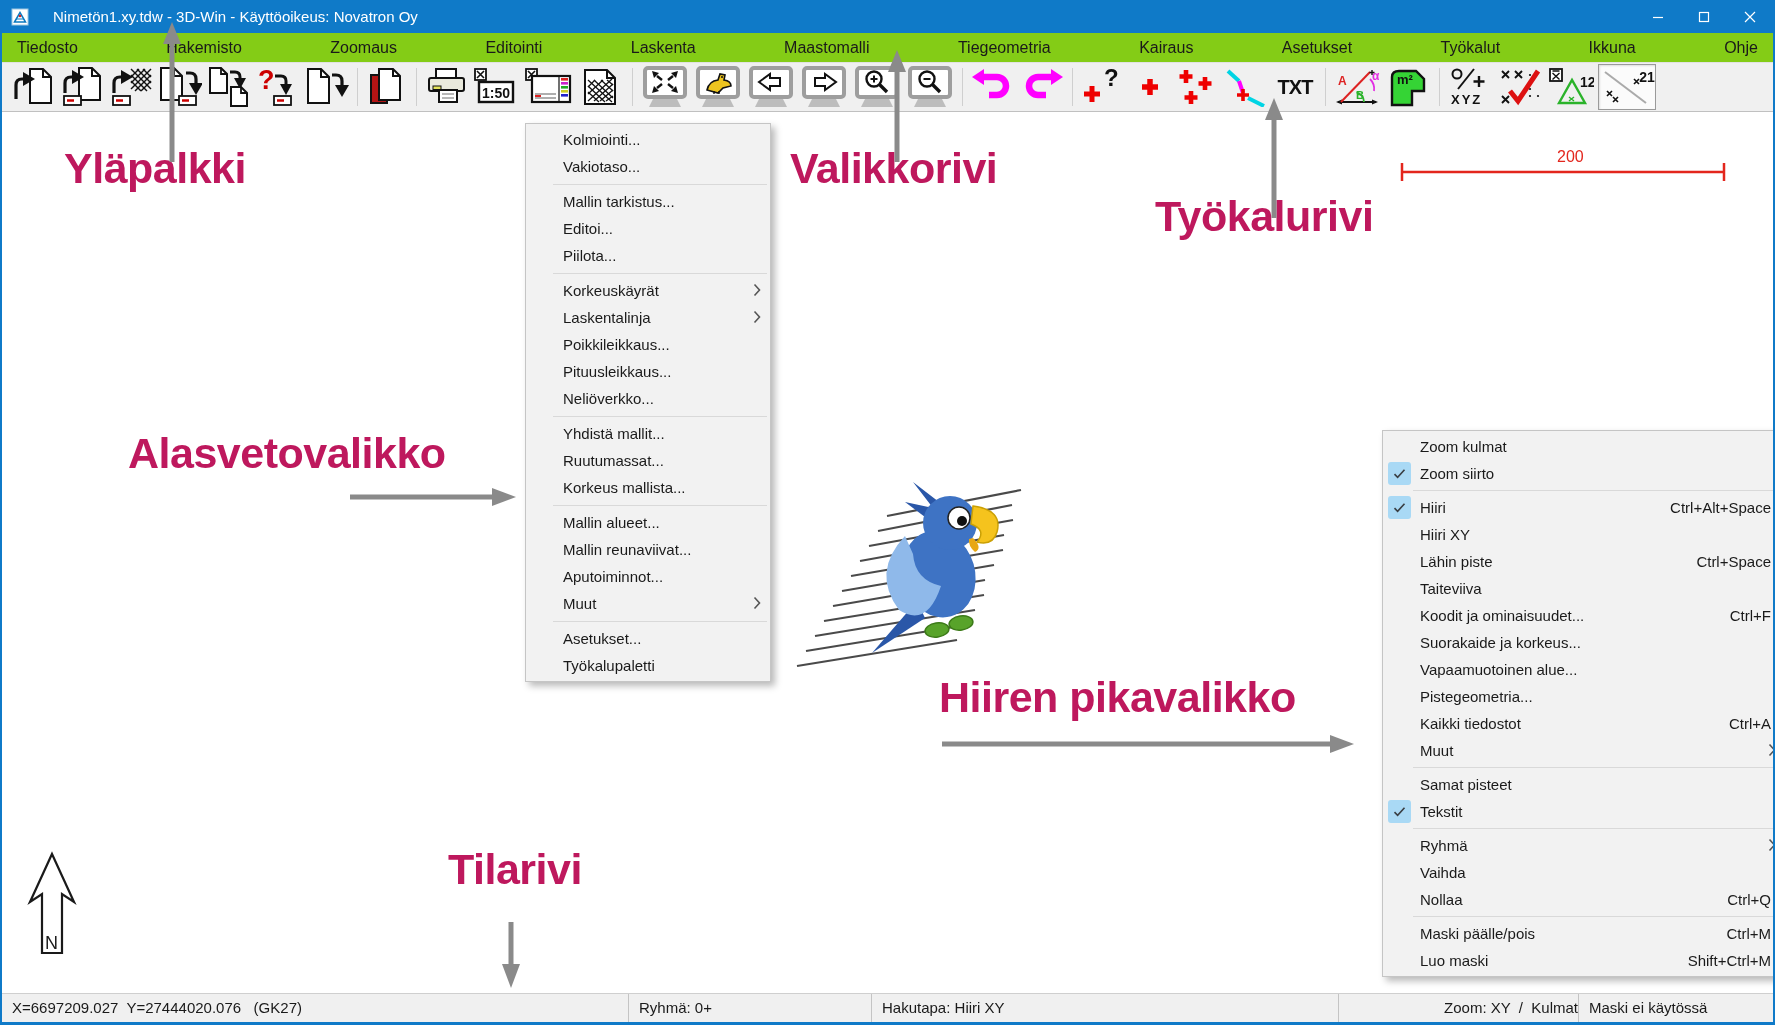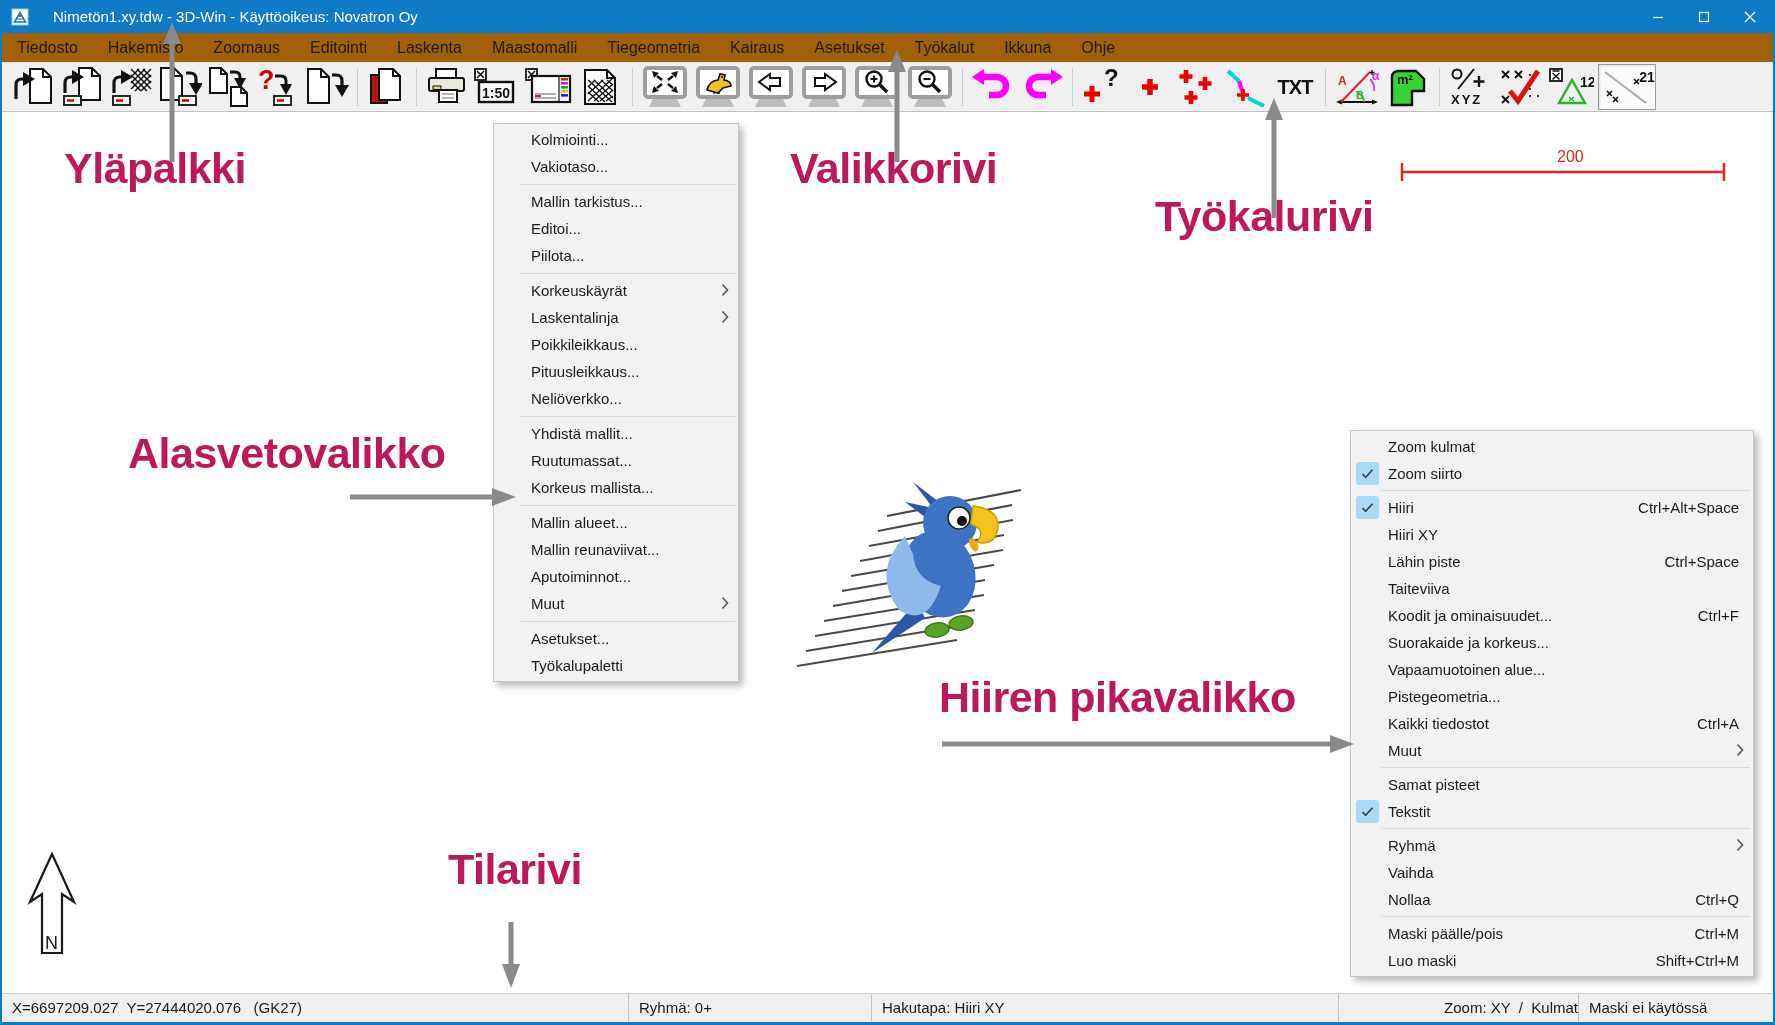--- a/index.html
+++ b/index.html
@@ -9,37 +9,37 @@
     background:#fff;font-family:"Liberation Sans",sans-serif;
     border-left:2px solid #0f7ac8;border-right:2px solid #0f7ac8;border-bottom:3px solid #0f7ac8;
   }
   
   .titlebar{position:absolute;left:0;top:0;width:100%;height:33px;background:#0f7ac8;display:flex;align-items:center;color:#fff;}
   .titlebar .appicon{margin-left:9px;display:flex;}
   .titlebar .title{margin-left:24px;font-size:15px;white-space:pre;}
   .wcontrols{position:absolute;right:0;top:0;height:33px;display:flex;}
   .wbtn{width:46px;height:33px;display:flex;align-items:center;justify-content:center;background:transparent;border:none;padding:0;}
   
-  .menubar{position:absolute;left:0;top:33px;width:100%;height:29px;background:#a16207;display:flex;align-items:center;}
+  .menubar{position:absolute;left:0;top:33px;width:100%;height:29px;background:#84cc16;display:flex;align-items:center;justify-content:space-between;}
   .menubar .mitem{padding:0 15px;font-size:16px;color:#1a1a1a;height:29px;line-height:29px;white-space:nowrap;}
   
   .toolbar{position:absolute;left:0;top:62px;width:100%;height:50px;background:#f0f0f0;border-top:1px solid #e2e2e2;border-bottom:1px solid #c0c0c0;display:flex;align-items:center;padding-left:8px;gap:3px;overflow:hidden;}
   .tb{height:46px;display:flex;align-items:center;justify-content:center;border:1px solid transparent;background:transparent;padding:0;}
   .tb.pressed{border:1px solid #9a9a9a;background:#fbfbfb;box-shadow:inset 1px 1px 2px rgba(0,0,0,.12);}
   .tsep{width:9px;height:38px;display:flex;justify-content:center;}
   .tsep::after{content:"";width:1px;height:100%;background:#cfcfcf;}
   svg text{font-family:"Liberation Sans",sans-serif;}
   
   .canvas{position:absolute;left:0;top:112px;width:100%;height:881px;background:#fff;}
   
   .statusbar{position:absolute;left:0;top:993px;width:100%;height:29px;background:#f0f0f0;border-top:1px solid #cfcfcf;display:flex;font-size:15px;color:#1a1a1a;}
   .seg{height:29px;line-height:28px;padding-left:10px;border-right:1px solid #c4c4c4;white-space:pre;overflow:hidden;}
   .seg:last-child{border-right:none;}
   
-  .menu{position:absolute;background:#f2f2f2;border:1px solid #c5c5c5;box-shadow:4px 4px 7px rgba(0,0,0,.28);padding:2px 0;z-index:40;font-size:15px;color:#1a1a1a;}
+  .menu{position:absolute;background:#f2f2f2;border:1px solid #c5c5c5;box-shadow:4px 4px 7px rgba(0,0,0,.28);padding:2px 0;z-index:40;font-size:15px;color:#1a1a1a;margin-left:32px;}
   .dropdown{left:491px;top:123px;width:246px;}
   .ctxmenu{left:1348px;top:430px;width:404px;}
   .mi,.cmi{position:relative;height:27px;line-height:27px;padding-left:37px;white-space:nowrap;}
   .msep{height:1px;background:#d9d9d9;margin:4px 3px 3px 27px;}
   .csep{height:1px;background:#d9d9d9;margin:3px 3px 3px 30px;}
   .subarr{position:absolute;right:9px;top:6px;}
   .cmi .short{position:absolute;right:14px;top:0;}
   .chk{position:absolute;left:5px;top:2px;width:23px;height:23px;background:#a9d9f5;border-radius:3px;display:flex;align-items:center;justify-content:center;}
   
   .anno{position:absolute;font-weight:bold;font-size:43px;color:#be185d;letter-spacing:-0.5px;z-index:10;white-space:nowrap;}

